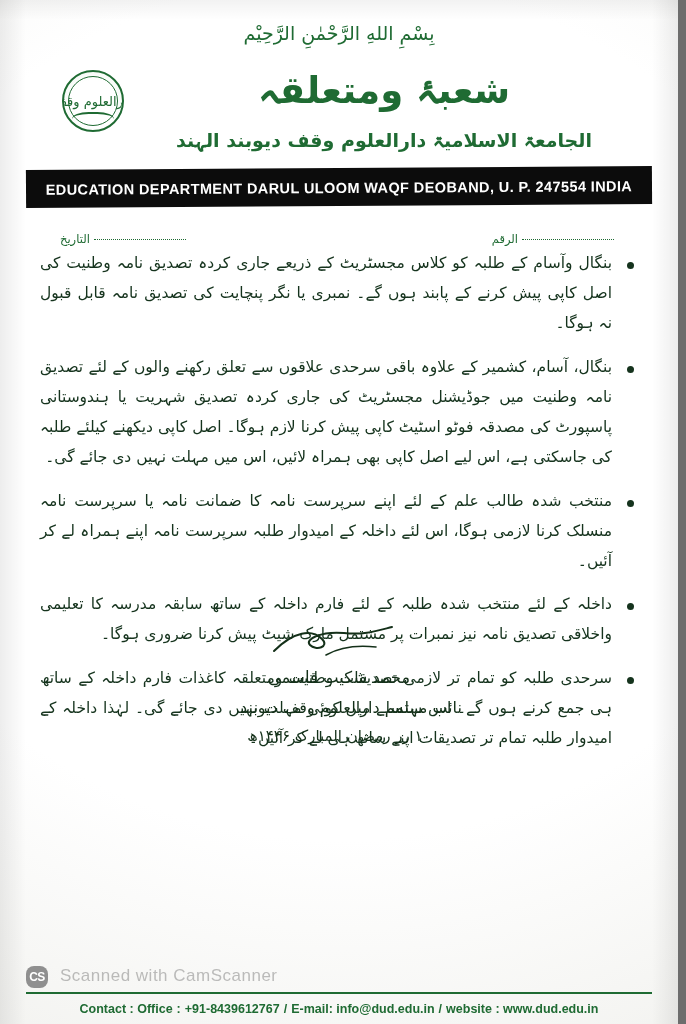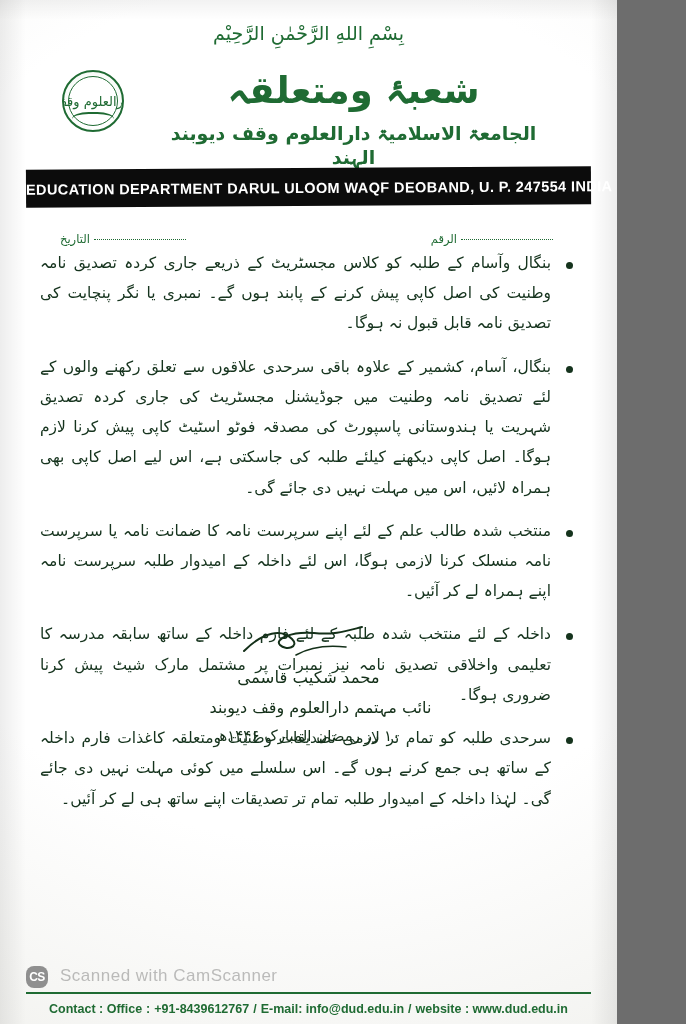--- a/index.html
+++ b/index.html
@@ -5,21 +5,21 @@
   html, body {
     margin: 0;
     padding: 0;
     background: #6d6d6d;
   }
   body {
     font-family: "Liberation Sans", sans-serif;
   }
   .page {
     position: relative;
-    width: 617px;
+    width: 678px;
     height: 1024px;
     background: #ffffff;
     overflow: hidden;
   }
   
   .paper-shade {
     position: absolute;
     inset: 0;
     background:
       linear-gradient(90deg, rgba(0,0,0,0.07) 0px, rgba(0,0,0,0.0) 26px),
@@ -97,21 +97,21 @@
     font-family: "DejaVu Sans", sans-serif;
     font-size: 37px;
     font-weight: bold;
     line-height: 1.15;
     letter-spacing: 0.5px;
   }
   .dept-title .l2 {
     font-family: "DejaVu Sans", sans-serif;
     font-size: 19px;
     font-weight: bold;
-    margin-top: 8px;
+    margin-top: 15px;
     line-height: 1.3;
   }
 
   
   .band {
     position: absolute;
     top: 168px;
     left: 26px;
     right: 26px;
     height: 38px;

